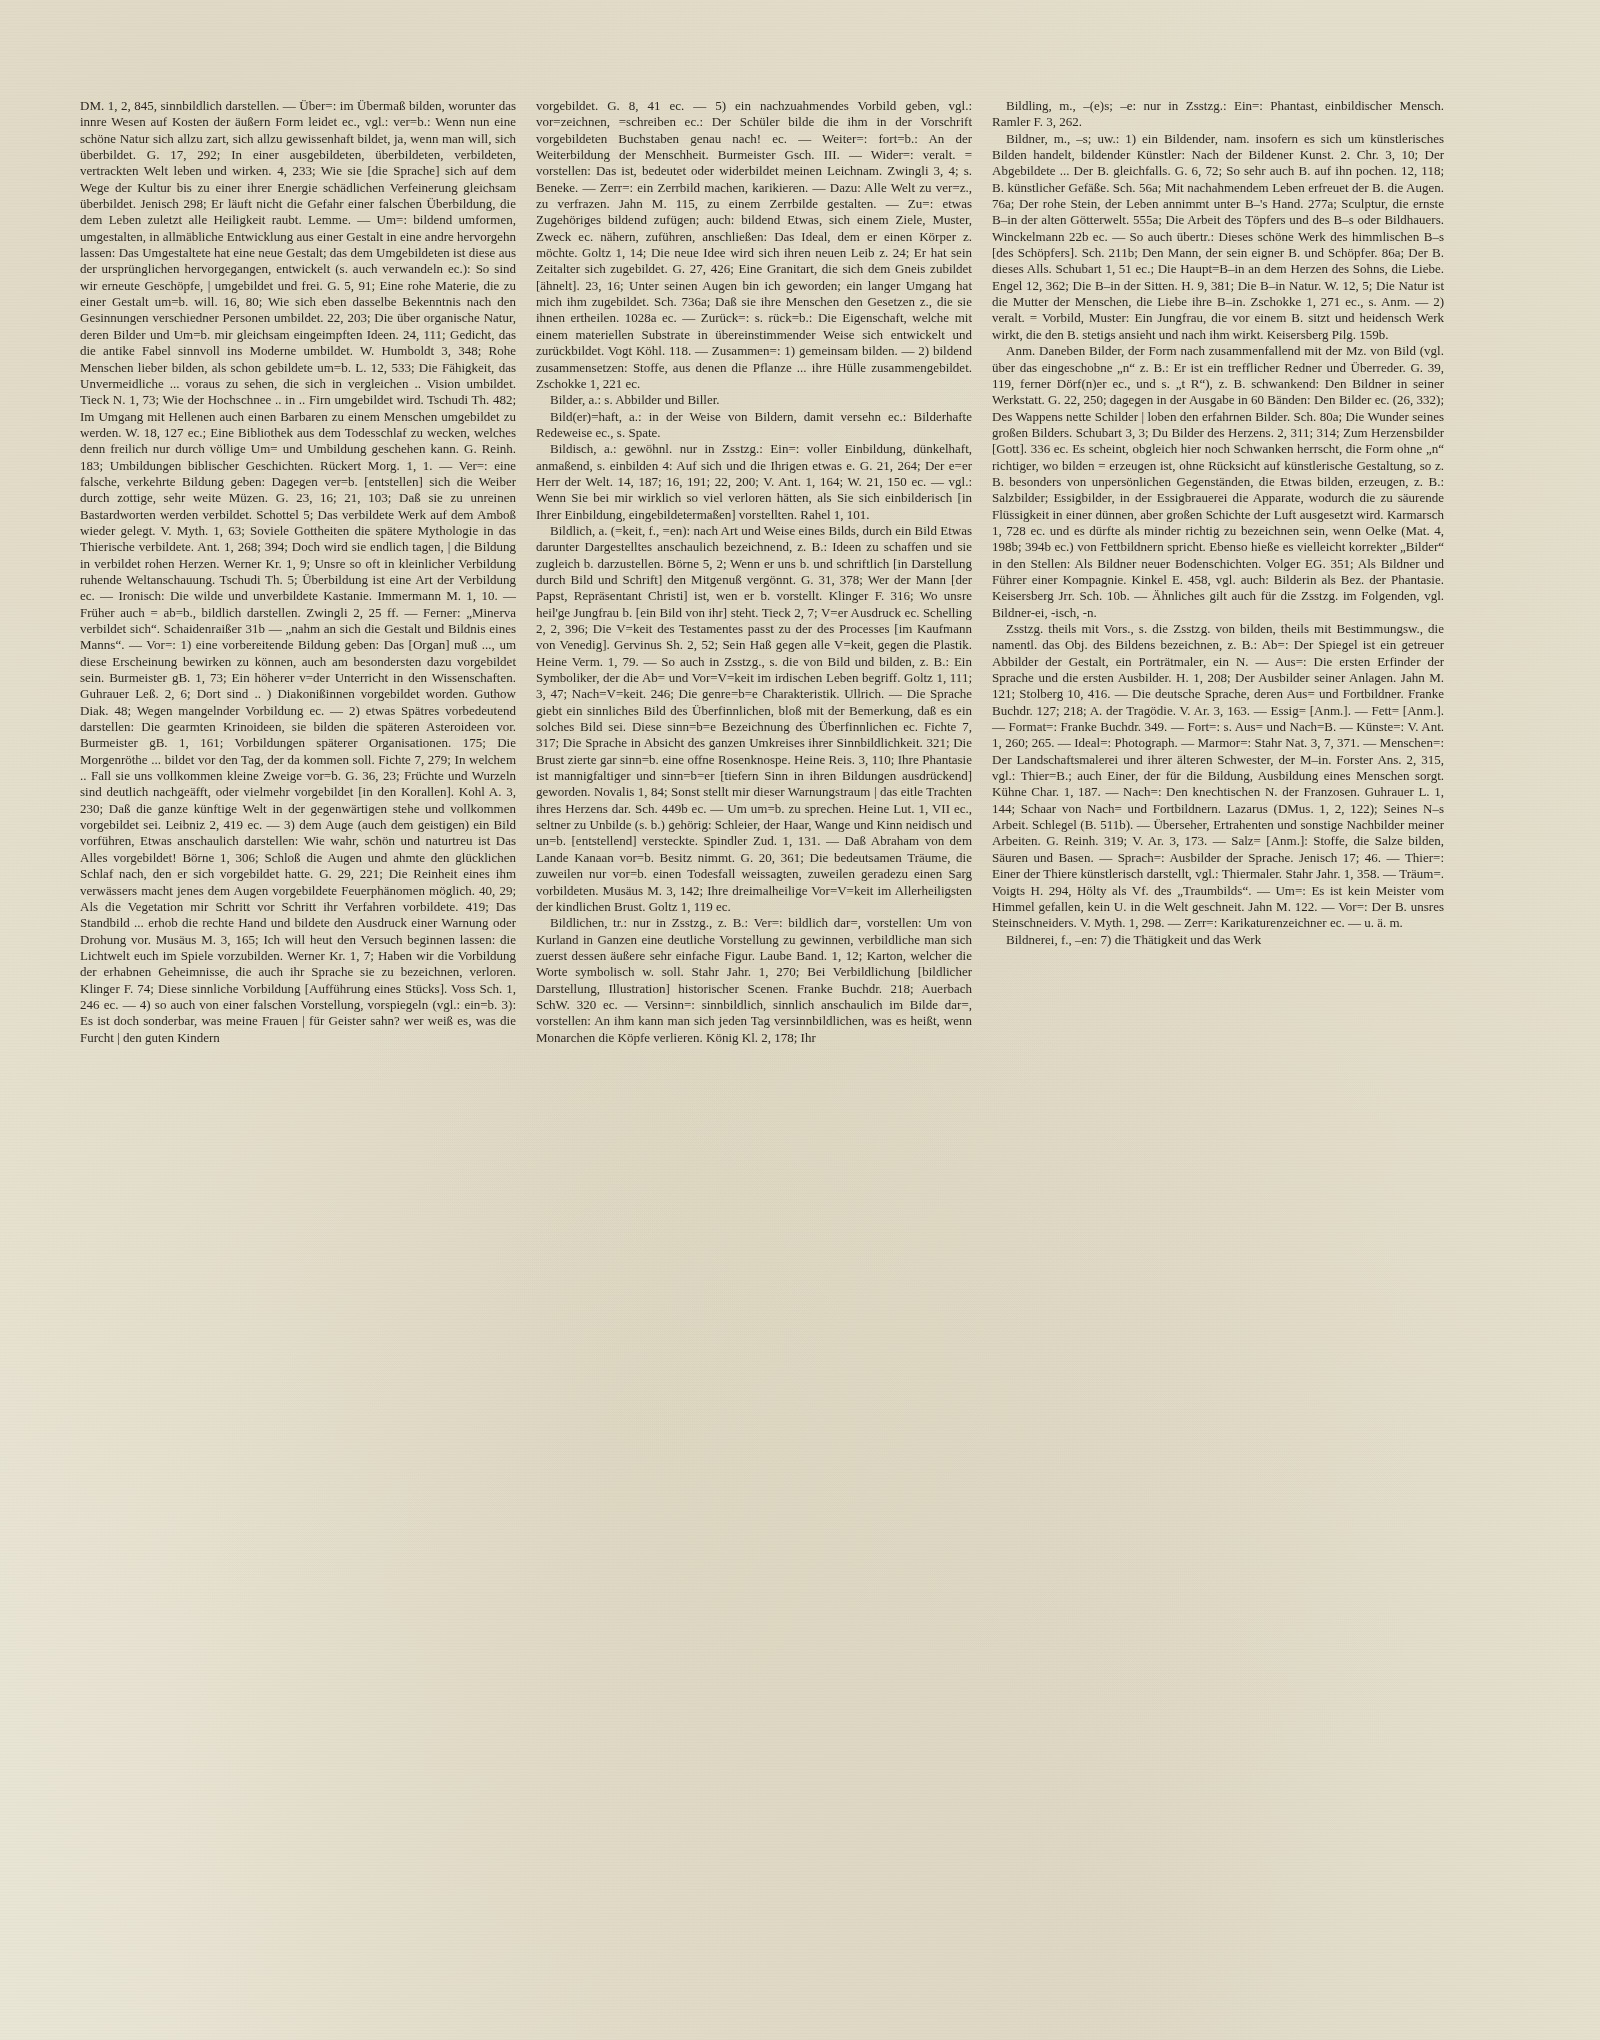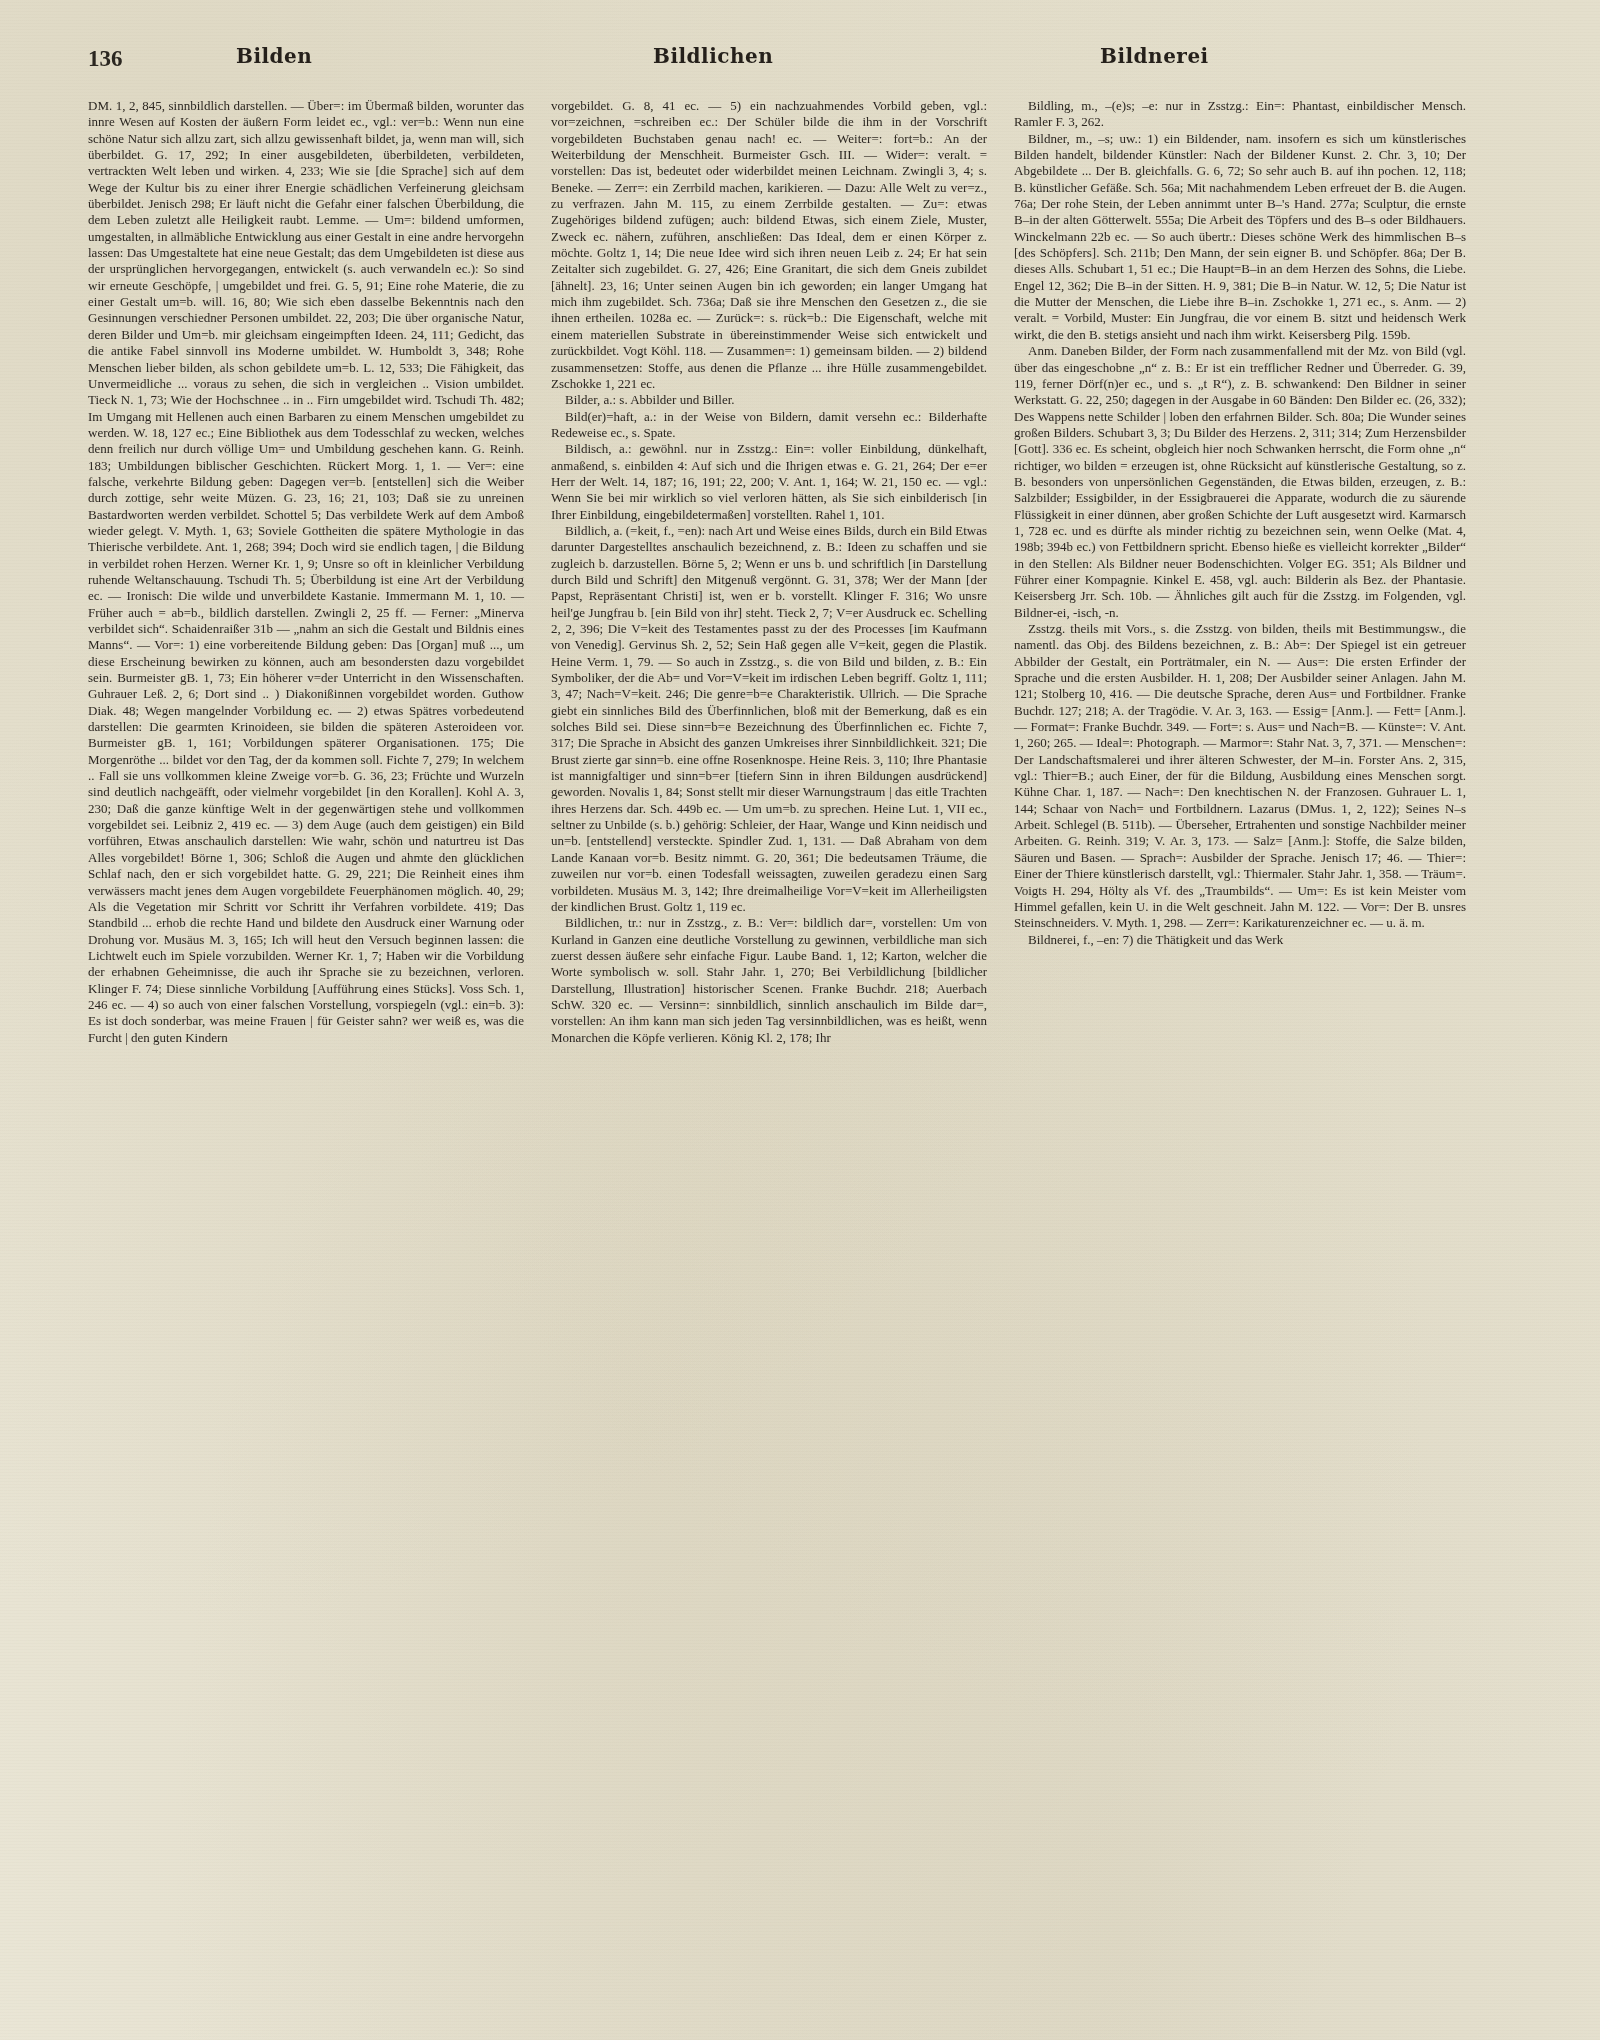--- a/index.html
+++ b/index.html
@@ -56,26 +56,26 @@
     letter-spacing: 0.5px;
     font-family: "DejaVu Serif", serif;
   }
   #rh1 { left: 148px; }
   #rh2 { left: 565px; }
   #rh3 { left: 1012px; }
 
   
   #cols {
     position: absolute;
-    left: 88px;
+    left: 80px;
     top: 98px;
     width: 1424px;
     height: 1880px;
     display: flex;
-    gap: 11px;
+    gap: 4px;
   }
   .col {
     width: 452px;
     padding-right: 16px;
     box-sizing: border-box;
     font-size: 13.0px;
     line-height: 16.35px;
     text-align: justify;
     color: #2b2621;
     hyphens: auto;
@@ -96,26 +96,20 @@
     opacity: 0.1;
     background-image:
       repeating-linear-gradient(0deg, rgba(120,110,90,0.25) 0px, rgba(120,110,90,0.25) 1px, rgba(0,0,0,0) 1px, rgba(0,0,0,0) 3px);
   }
 </style>
 </head>
 <body>
 
 <div id="page">
 
-  <div id="header">
-    <div class="folio">136</div>
-    <div class="run-head" id="rh1">Bilden</div>
-    <div class="run-head" id="rh2">Bildlichen</div>
-    <div class="run-head" id="rh3">Bildnerei</div>
-  </div>
 
   <div id="cols">
 
     <div class="col">
       <p>DM. 1, 2, 845, sinnbildlich darstellen. — Über=: im Übermaß bilden, worunter das innre Wesen auf Kosten der äußern Form leidet ec., vgl.: ver=b.: Wenn nun eine schöne Natur sich allzu zart, sich allzu gewissenhaft bildet, ja, wenn man will, sich überbildet. G. 17, 292; In einer ausgebildeten, überbildeten, verbildeten, vertrackten Welt leben und wirken. 4, 233; Wie sie [die Sprache] sich auf dem Wege der Kultur bis zu einer ihrer Energie schädlichen Verfeinerung gleichsam überbildet. Jenisch 298; Er läuft nicht die Gefahr einer falschen Überbildung, die dem Leben zuletzt alle Heiligkeit raubt. Lemme. — Um=: bildend umformen, umgestalten, in allmäbliche Entwicklung aus einer Gestalt in eine andre hervorgehn lassen: Das Umgestaltete hat eine neue Gestalt; das dem Umgebildeten ist diese aus der ursprünglichen hervorgegangen, entwickelt (s. auch verwandeln ec.): So sind wir erneute Geschöpfe, | umgebildet und frei. G. 5, 91; Eine rohe Materie, die zu einer Gestalt um=b. will. 16, 80; Wie sich eben dasselbe Bekenntnis nach den Gesinnungen verschiedner Personen umbildet. 22, 203; Die über organische Natur, deren Bilder und Um=b. mir gleichsam eingeimpften Ideen. 24, 111; Gedicht, das die antike Fabel sinnvoll ins Moderne umbildet. W. Humboldt 3, 348; Rohe Menschen lieber bilden, als schon gebildete um=b. L. 12, 533; Die Fähigkeit, das Unvermeidliche ... voraus zu sehen, die sich in vergleichen .. Vision umbildet. Tieck N. 1, 73; Wie der Hochschnee .. in .. Firn umgebildet wird. Tschudi Th. 482; Im Umgang mit Hellenen auch einen Barbaren zu einem Menschen umgebildet zu werden. W. 18, 127 ec.; Eine Bibliothek aus dem Todesschlaf zu wecken, welches denn freilich nur durch völlige Um= und Umbildung geschehen kann. G. Reinh. 183; Umbildungen biblischer Geschichten. Rückert Morg. 1, 1. — Ver=: eine falsche, verkehrte Bildung geben: Dagegen ver=b. [entstellen] sich die Weiber durch zottige, sehr weite Müzen. G. 23, 16; 21, 103; Daß sie zu unreinen Bastardworten werden verbildet. Schottel 5; Das verbildete Werk auf dem Amboß wieder gelegt. V. Myth. 1, 63; Soviele Gottheiten die spätere Mythologie in das Thierische verbildete. Ant. 1, 268; 394; Doch wird sie endlich tagen, | die Bildung in verbildet rohen Herzen. Werner Kr. 1, 9; Unsre so oft in kleinlicher Verbildung ruhende Weltanschauung. Tschudi Th. 5; Überbildung ist eine Art der Verbildung ec. — Ironisch: Die wilde und unverbildete Kastanie. Immermann M. 1, 10. — Früher auch = ab=b., bildlich darstellen. Zwingli 2, 25 ff. — Ferner: „Minerva verbildet sich“. Schaidenraißer 31b — „nahm an sich die Gestalt und Bildnis eines Manns“. — Vor=: 1) eine vorbereitende Bildung geben: Das [Organ] muß ..., um diese Erscheinung bewirken zu können, auch am besondersten dazu vorgebildet sein. Burmeister gB. 1, 73; Ein höherer v=der Unterricht in den Wissenschaften. Guhrauer Leß. 2, 6; Dort sind .. ) Diakonißinnen vorgebildet worden. Guthow Diak. 48; Wegen mangelnder Vorbildung ec. — 2) etwas Spätres vorbedeutend darstellen: Die gearmten Krinoideen, sie bilden die späteren Asteroideen vor. Burmeister gB. 1, 161; Vorbildungen späterer Organisationen. 175; Die Morgenröthe ... bildet vor den Tag, der da kommen soll. Fichte 7, 279; In welchem .. Fall sie uns vollkommen kleine Zweige vor=b. G. 36, 23; Früchte und Wurzeln sind deutlich nachgeäfft, oder vielmehr vorgebildet [in den Korallen]. Kohl A. 3, 230; Daß die ganze künftige Welt in der gegenwärtigen stehe und vollkommen vorgebildet sei. Leibniz 2, 419 ec. — 3) dem Auge (auch dem geistigen) ein Bild vorführen, Etwas anschaulich darstellen: Wie wahr, schön und naturtreu ist Das Alles vorgebildet! Börne 1, 306; Schloß die Augen und ahmte den glücklichen Schlaf nach, den er sich vorgebildet hatte. G. 29, 221; Die Reinheit eines ihm verwässers macht jenes dem Augen vorgebildete Feuerphänomen möglich. 40, 29; Als die Vegetation mir Schritt vor Schritt ihr Verfahren vorbildete. 419; Das Standbild ... erhob die rechte Hand und bildete den Ausdruck einer Warnung oder Drohung vor. Musäus M. 3, 165; Ich will heut den Versuch beginnen lassen: die Lichtwelt euch im Spiele vorzubilden. Werner Kr. 1, 7; Haben wir die Vorbildung der erhabnen Geheimnisse, die auch ihr Sprache sie zu bezeichnen, verloren. Klinger F. 74; Diese sinnliche Vorbildung [Aufführung eines Stücks]. Voss Sch. 1, 246 ec. — 4) so auch von einer falschen Vorstellung, vorspiegeln (vgl.: ein=b. 3): Es ist doch sonderbar, was meine Frauen | für Geister sahn? wer weiß es, was die Furcht | den guten Kindern</p>
     </div>
 
     <div class="col">
       <p>vorgebildet. G. 8, 41 ec. — 5) ein nachzuahmendes Vorbild geben, vgl.: vor=zeichnen, =schreiben ec.: Der Schüler bilde die ihm in der Vorschrift vorgebildeten Buchstaben genau nach! ec. — Weiter=: fort=b.: An der Weiterbildung der Menschheit. Burmeister Gsch. III. — Wider=: veralt. = vorstellen: Das ist, bedeutet oder widerbildet meinen Leichnam. Zwingli 3, 4; s. Beneke. — Zerr=: ein Zerrbild machen, karikieren. — Dazu: Alle Welt zu ver=z., zu verfrazen. Jahn M. 115, zu einem Zerrbilde gestalten. — Zu=: etwas Zugehöriges bildend zufügen; auch: bildend Etwas, sich einem Ziele, Muster, Zweck ec. nähern, zuführen, anschließen: Das Ideal, dem er einen Körper z. möchte. Goltz 1, 14; Die neue Idee wird sich ihren neuen Leib z. 24; Er hat sein Zeitalter sich zugebildet. G. 27, 426; Eine Granitart, die sich dem Gneis zubildet [ähnelt]. 23, 16; Unter seinen Augen bin ich geworden; ein langer Umgang hat mich ihm zugebildet. Sch. 736a; Daß sie ihre Menschen den Gesetzen z., die sie ihnen ertheilen. 1028a ec. — Zurück=: s. rück=b.: Die Eigenschaft, welche mit einem materiellen Substrate in übereinstimmender Weise sich entwickelt und zurückbildet. Vogt Köhl. 118. — Zusammen=: 1) gemeinsam bilden. — 2) bildend zusammensetzen: Stoffe, aus denen die Pflanze ... ihre Hülle zusammengebildet. Zschokke 1, 221 ec.</p>
       <p class="head">Bilder, a.: s. Abbilder und Biller.</p>

